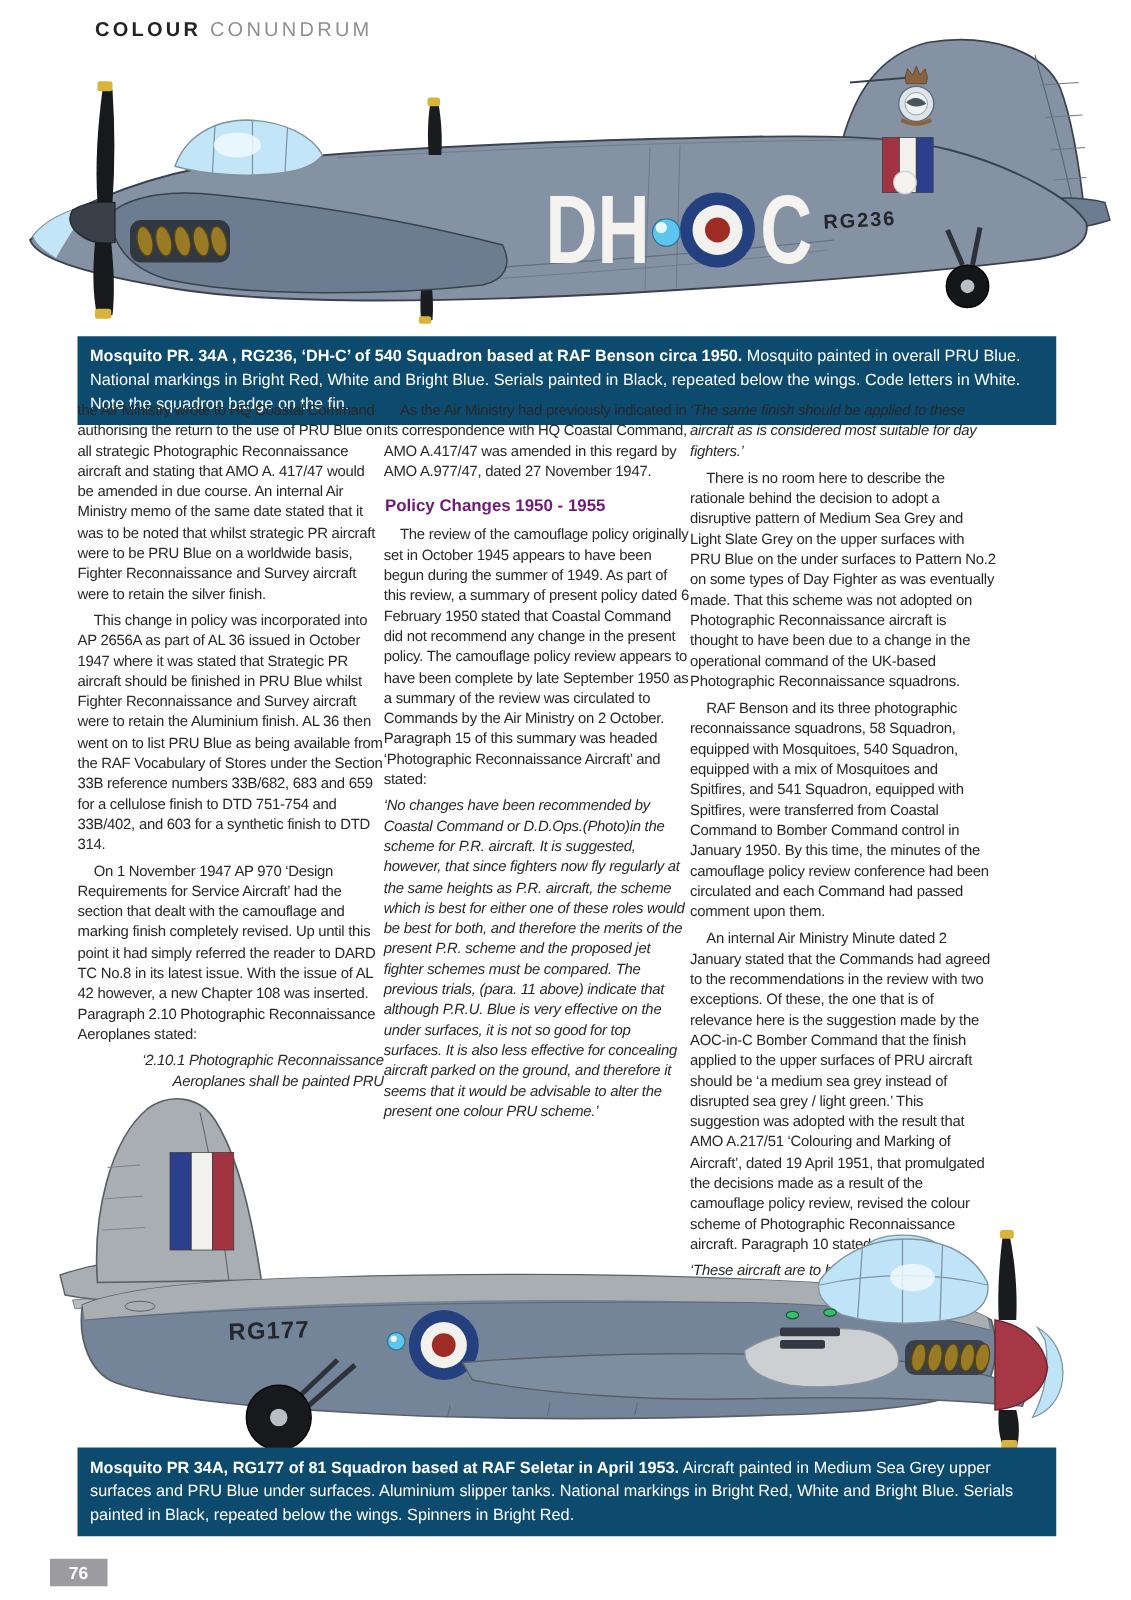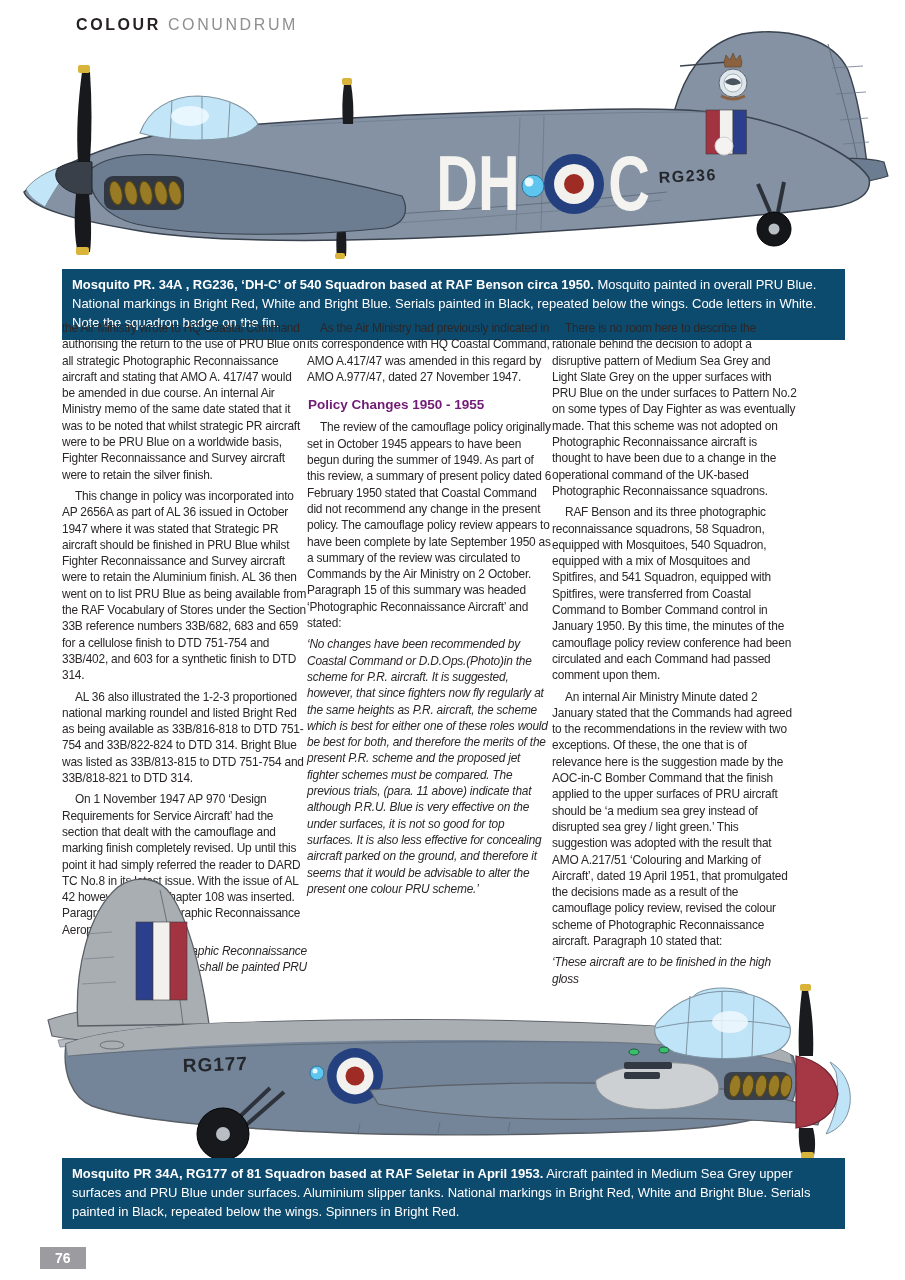--- a/index.html
+++ b/index.html
@@ -131,31 +131,31 @@
   </svg>
 
   <div class="caption cap1">
     <b>Mosquito PR. 34A , RG236, ‘DH-C’ of 540 Squadron based at RAF Benson circa 1950.</b><span> Mosquito painted in overall PRU Blue. National markings in Bright Red, White and Bright Blue. Serials painted in Black, repeated below the wings. Code letters in White. Note the squadron badge on the fin.</span>
   </div>
 
   <div class="cols">
     <div class="col">
       <p>the Air Ministry wrote to HQ Coastal Command authorising the return to the use of PRU Blue on all strategic Photographic Reconnaissance aircraft and stating that AMO A. 417/47 would be amended in due course. An internal Air Ministry memo of the same date stated that it was to be noted that whilst strategic PR aircraft were to be PRU Blue on a worldwide basis, Fighter Reconnaissance and Survey aircraft were to retain the silver finish.</p>
       <p class="ind">This change in policy was incorporated into AP 2656A as part of AL 36 issued in October 1947 where it was stated that Strategic PR aircraft should be finished in PRU Blue whilst Fighter Reconnaissance and Survey aircraft were to retain the Aluminium finish. AL 36 then went on to list PRU Blue as being available from the RAF Vocabulary of Stores under the Section 33B reference numbers 33B/682, 683 and 659 for a cellulose finish to DTD 751-754 and 33B/402, and 603 for a synthetic finish to DTD 314.</p>
-      <p class="ind">AL 36 also illustrated the 1-2-3 proportioned national marking roundel and listed Bright Red as being available as 33B/816-818 to DTD 751-754 and 33B/822-824 to DTD 314. Bright Blue was listed as 33B/813-815 to DTD 751-754 and 33B/818-821 to DTD 314.</p>
       <p class="ind">On 1 November 1947 AP 970 ‘Design Requirements for Service Aircraft’ had the section that dealt with the camouflage and marking finish completely revised. Up until this point it had simply referred the reader to DARD TC No.8 in its latest issue. With the issue of AL 42 however, a new Chapter 108 was inserted. Paragraph 2.10 Photographic Reconnaissance Aeroplanes stated:</p>
       <p class="q-right">‘2.10.1 Photographic Reconnaissance Aeroplanes shall be painted PRU</p>
     </div>
     <div class="col">
       <p class="ind">As the Air Ministry had previously indicated in its correspondence with HQ Coastal Command, AMO A.417/47 was amended in this regard by AMO A.977/47, dated 27 November 1947.</p>
       <h3>Policy Changes 1950 - 1955</h3>
       <p class="ind">The review of the camouflage policy originally set in October 1945 appears to have been begun during the summer of 1949. As part of this review, a summary of present policy dated 6 February 1950 stated that Coastal Command did not recommend any change in the present policy. The camouflage policy review appears to have been complete by late September 1950 as a summary of the review was circulated to Commands by the Air Ministry on 2 October. Paragraph 15 of this summary was headed ‘Photographic Reconnaissance Aircraft’ and stated:</p>
       <p class="q">‘No changes have been recommended by Coastal Command or D.D.Ops.(Photo)in the scheme for P.R. aircraft. It is suggested, however, that since fighters now fly regularly at the same heights as P.R. aircraft, the scheme which is best for either one of these roles would be best for both, and therefore the merits of the present P.R. scheme and the proposed jet fighter schemes must be compared. The previous trials, (para. 11 above) indicate that although P.R.U. Blue is very effective on the under surfaces, it is not so good for top surfaces. It is also less effective for concealing aircraft parked on the ground, and therefore it seems that it would be advisable to alter the present one colour PRU scheme.’</p>
     </div>
     <div class="col">
+      <p class="q">‘The same finish should be applied to these aircraft as is considered most suitable for day fighters.’</p>
       <p class="ind">There is no room here to describe the rationale behind the decision to adopt a disruptive pattern of Medium Sea Grey and Light Slate Grey on the upper surfaces with PRU Blue on the under surfaces to Pattern No.2 on some types of Day Fighter as was eventually made. That this scheme was not adopted on Photographic Reconnaissance aircraft is thought to have been due to a change in the operational command of the UK-based Photographic Reconnaissance squadrons.</p>
       <p class="ind">RAF Benson and its three photographic reconnaissance squadrons, 58 Squadron, equipped with Mosquitoes, 540 Squadron, equipped with a mix of Mosquitoes and Spitfires, and 541 Squadron, equipped with Spitfires, were transferred from Coastal Command to Bomber Command control in January 1950. By this time, the minutes of the camouflage policy review conference had been circulated and each Command had passed comment upon them.</p>
       <p class="ind">An internal Air Ministry Minute dated 2 January stated that the Commands had agreed to the recommendations in the review with two exceptions. Of these, the one that is of relevance here is the suggestion made by the AOC-in-C Bomber Command that the finish applied to the upper surfaces of PRU aircraft should be ‘a medium sea grey instead of disrupted sea grey / light green.’ This suggestion was adopted with the result that AMO A.217/51 ‘Colouring and Marking of Aircraft’, dated 19 April 1951, that promulgated the decisions made as a result of the camouflage policy review, revised the colour scheme of Photographic Reconnaissance aircraft. Paragraph 10 stated that:</p>
       <p class="q">‘These aircraft are to be finished in the high gloss</p>
     </div>
   </div>
 
   <svg class="illus" style="top:872px;left:40px;" width="860" height="300" viewBox="0 0 860 300">
 
     <path d="M18,168 C140,157 300,151 432,153 L434,163 C300,161 150,166 20,175 Z" fill="#b6bbc1" stroke="#7d838b" stroke-width="0.8"></path>

